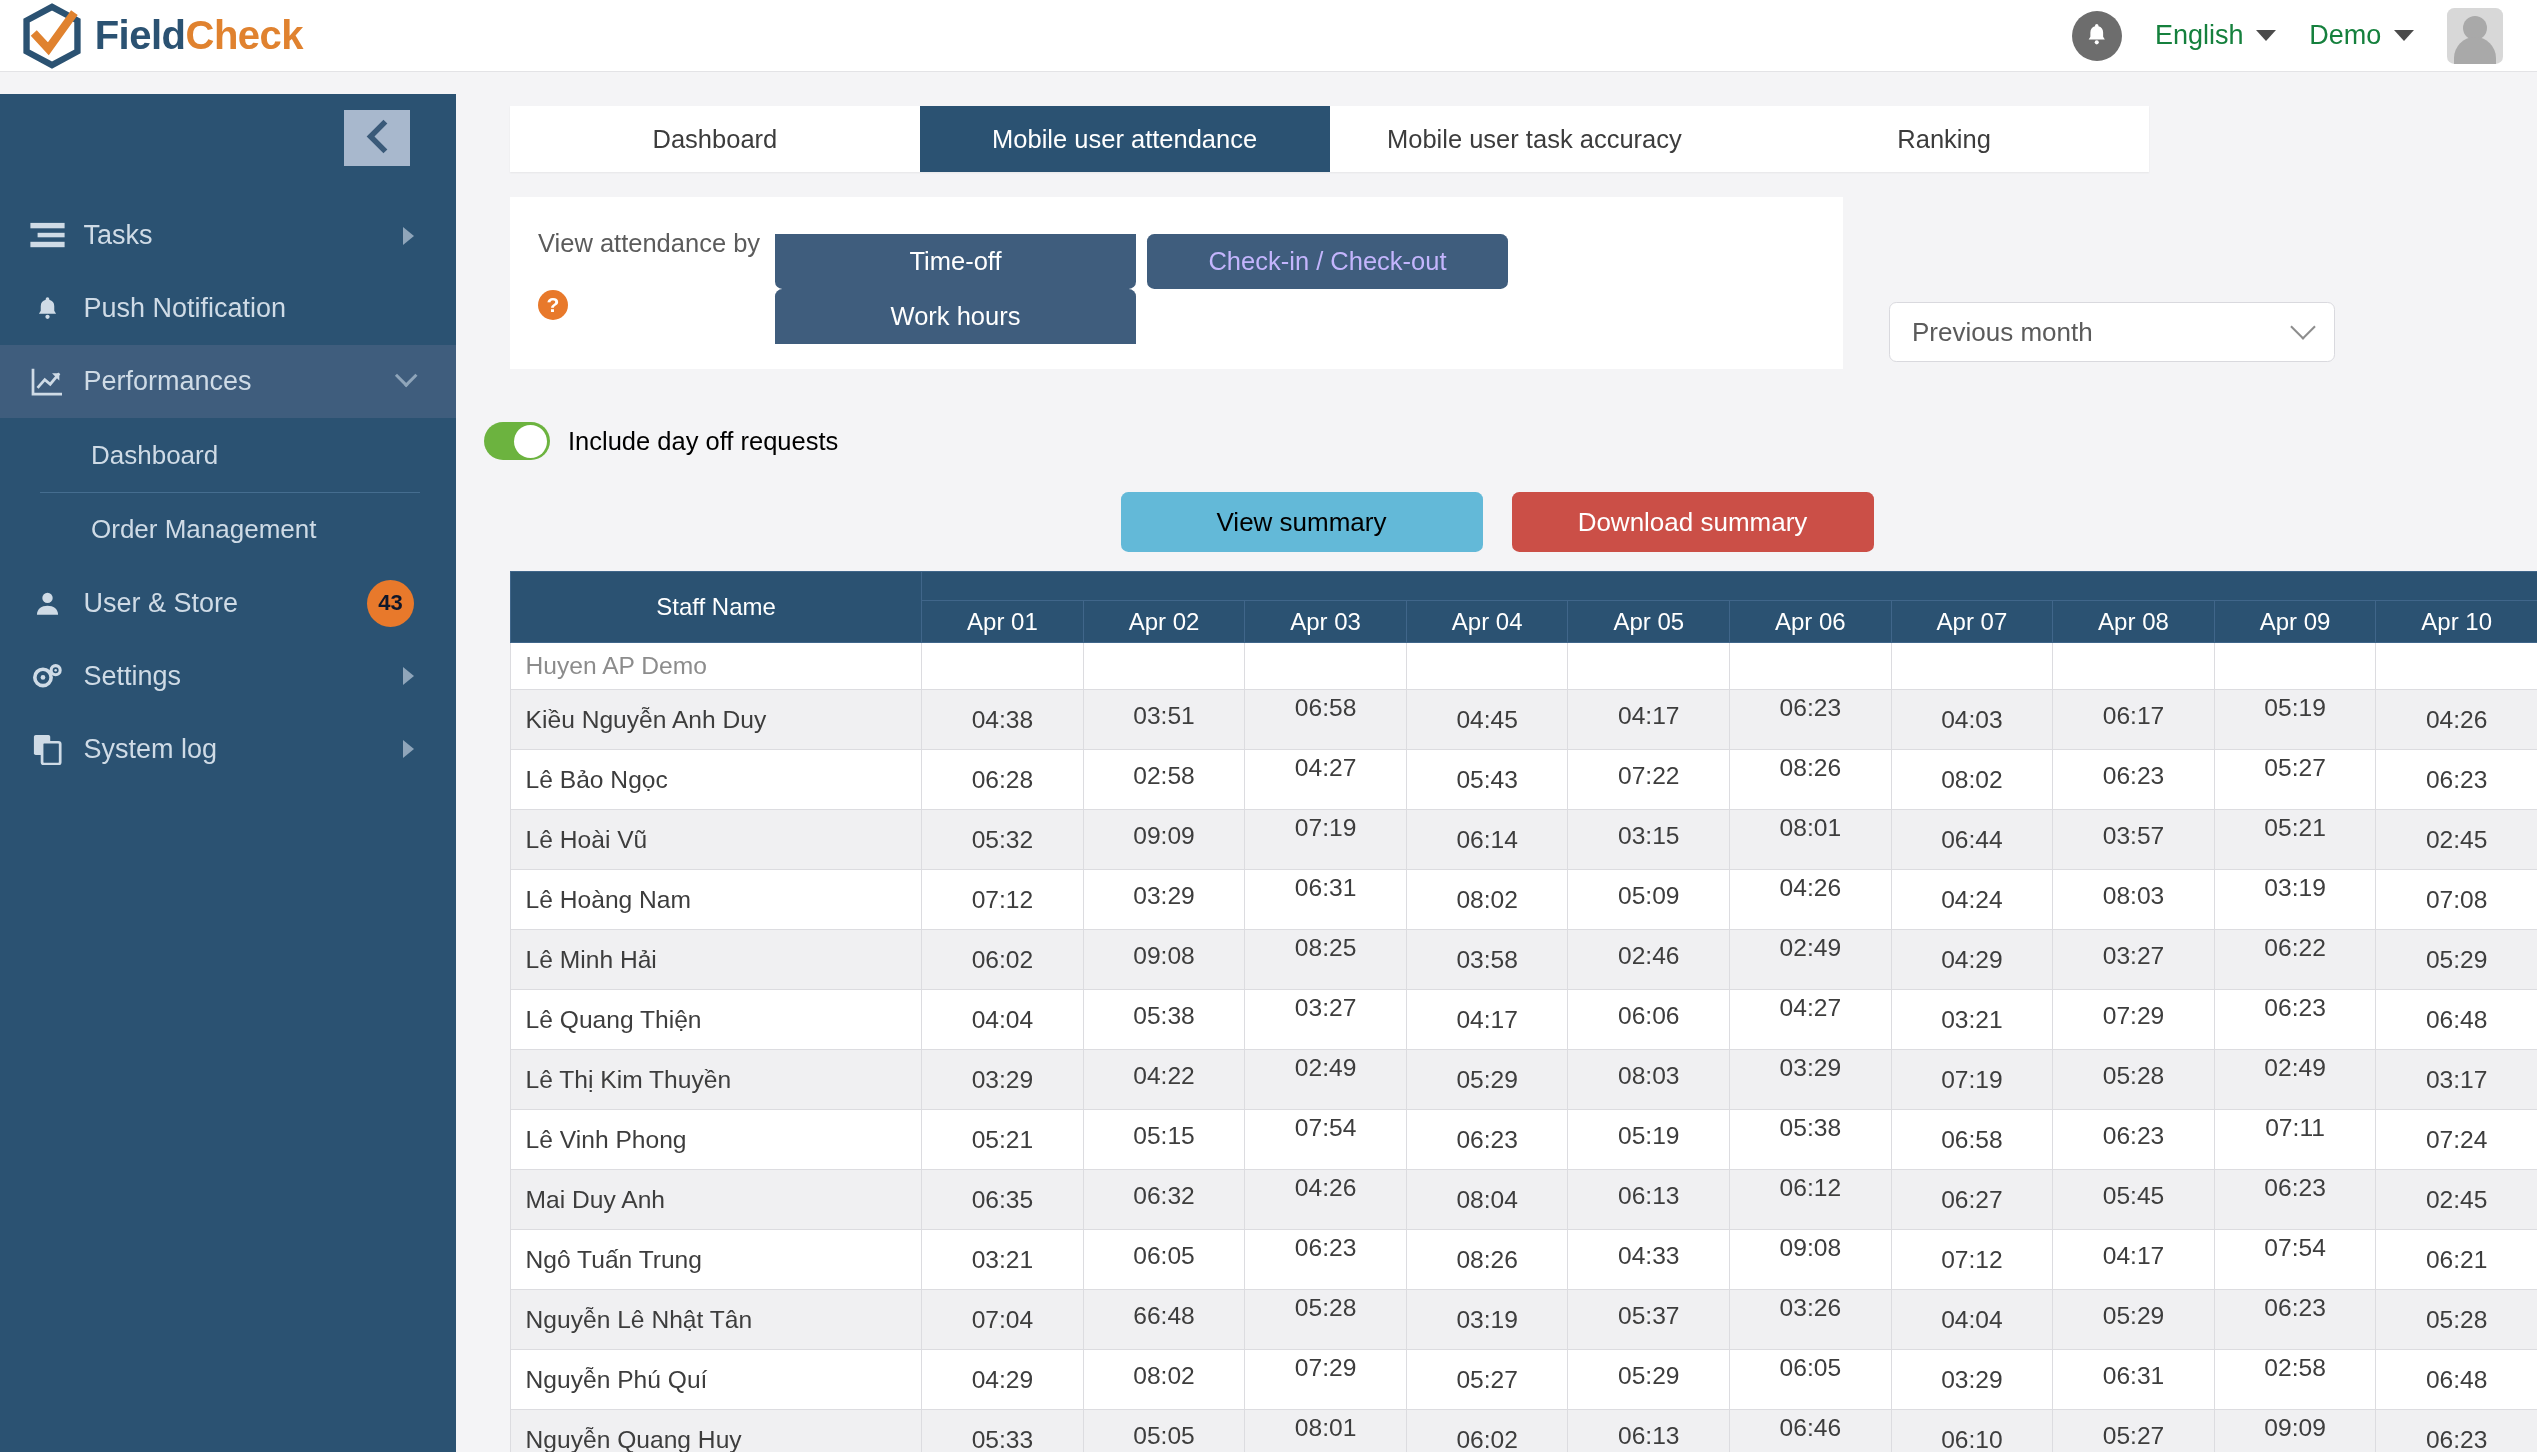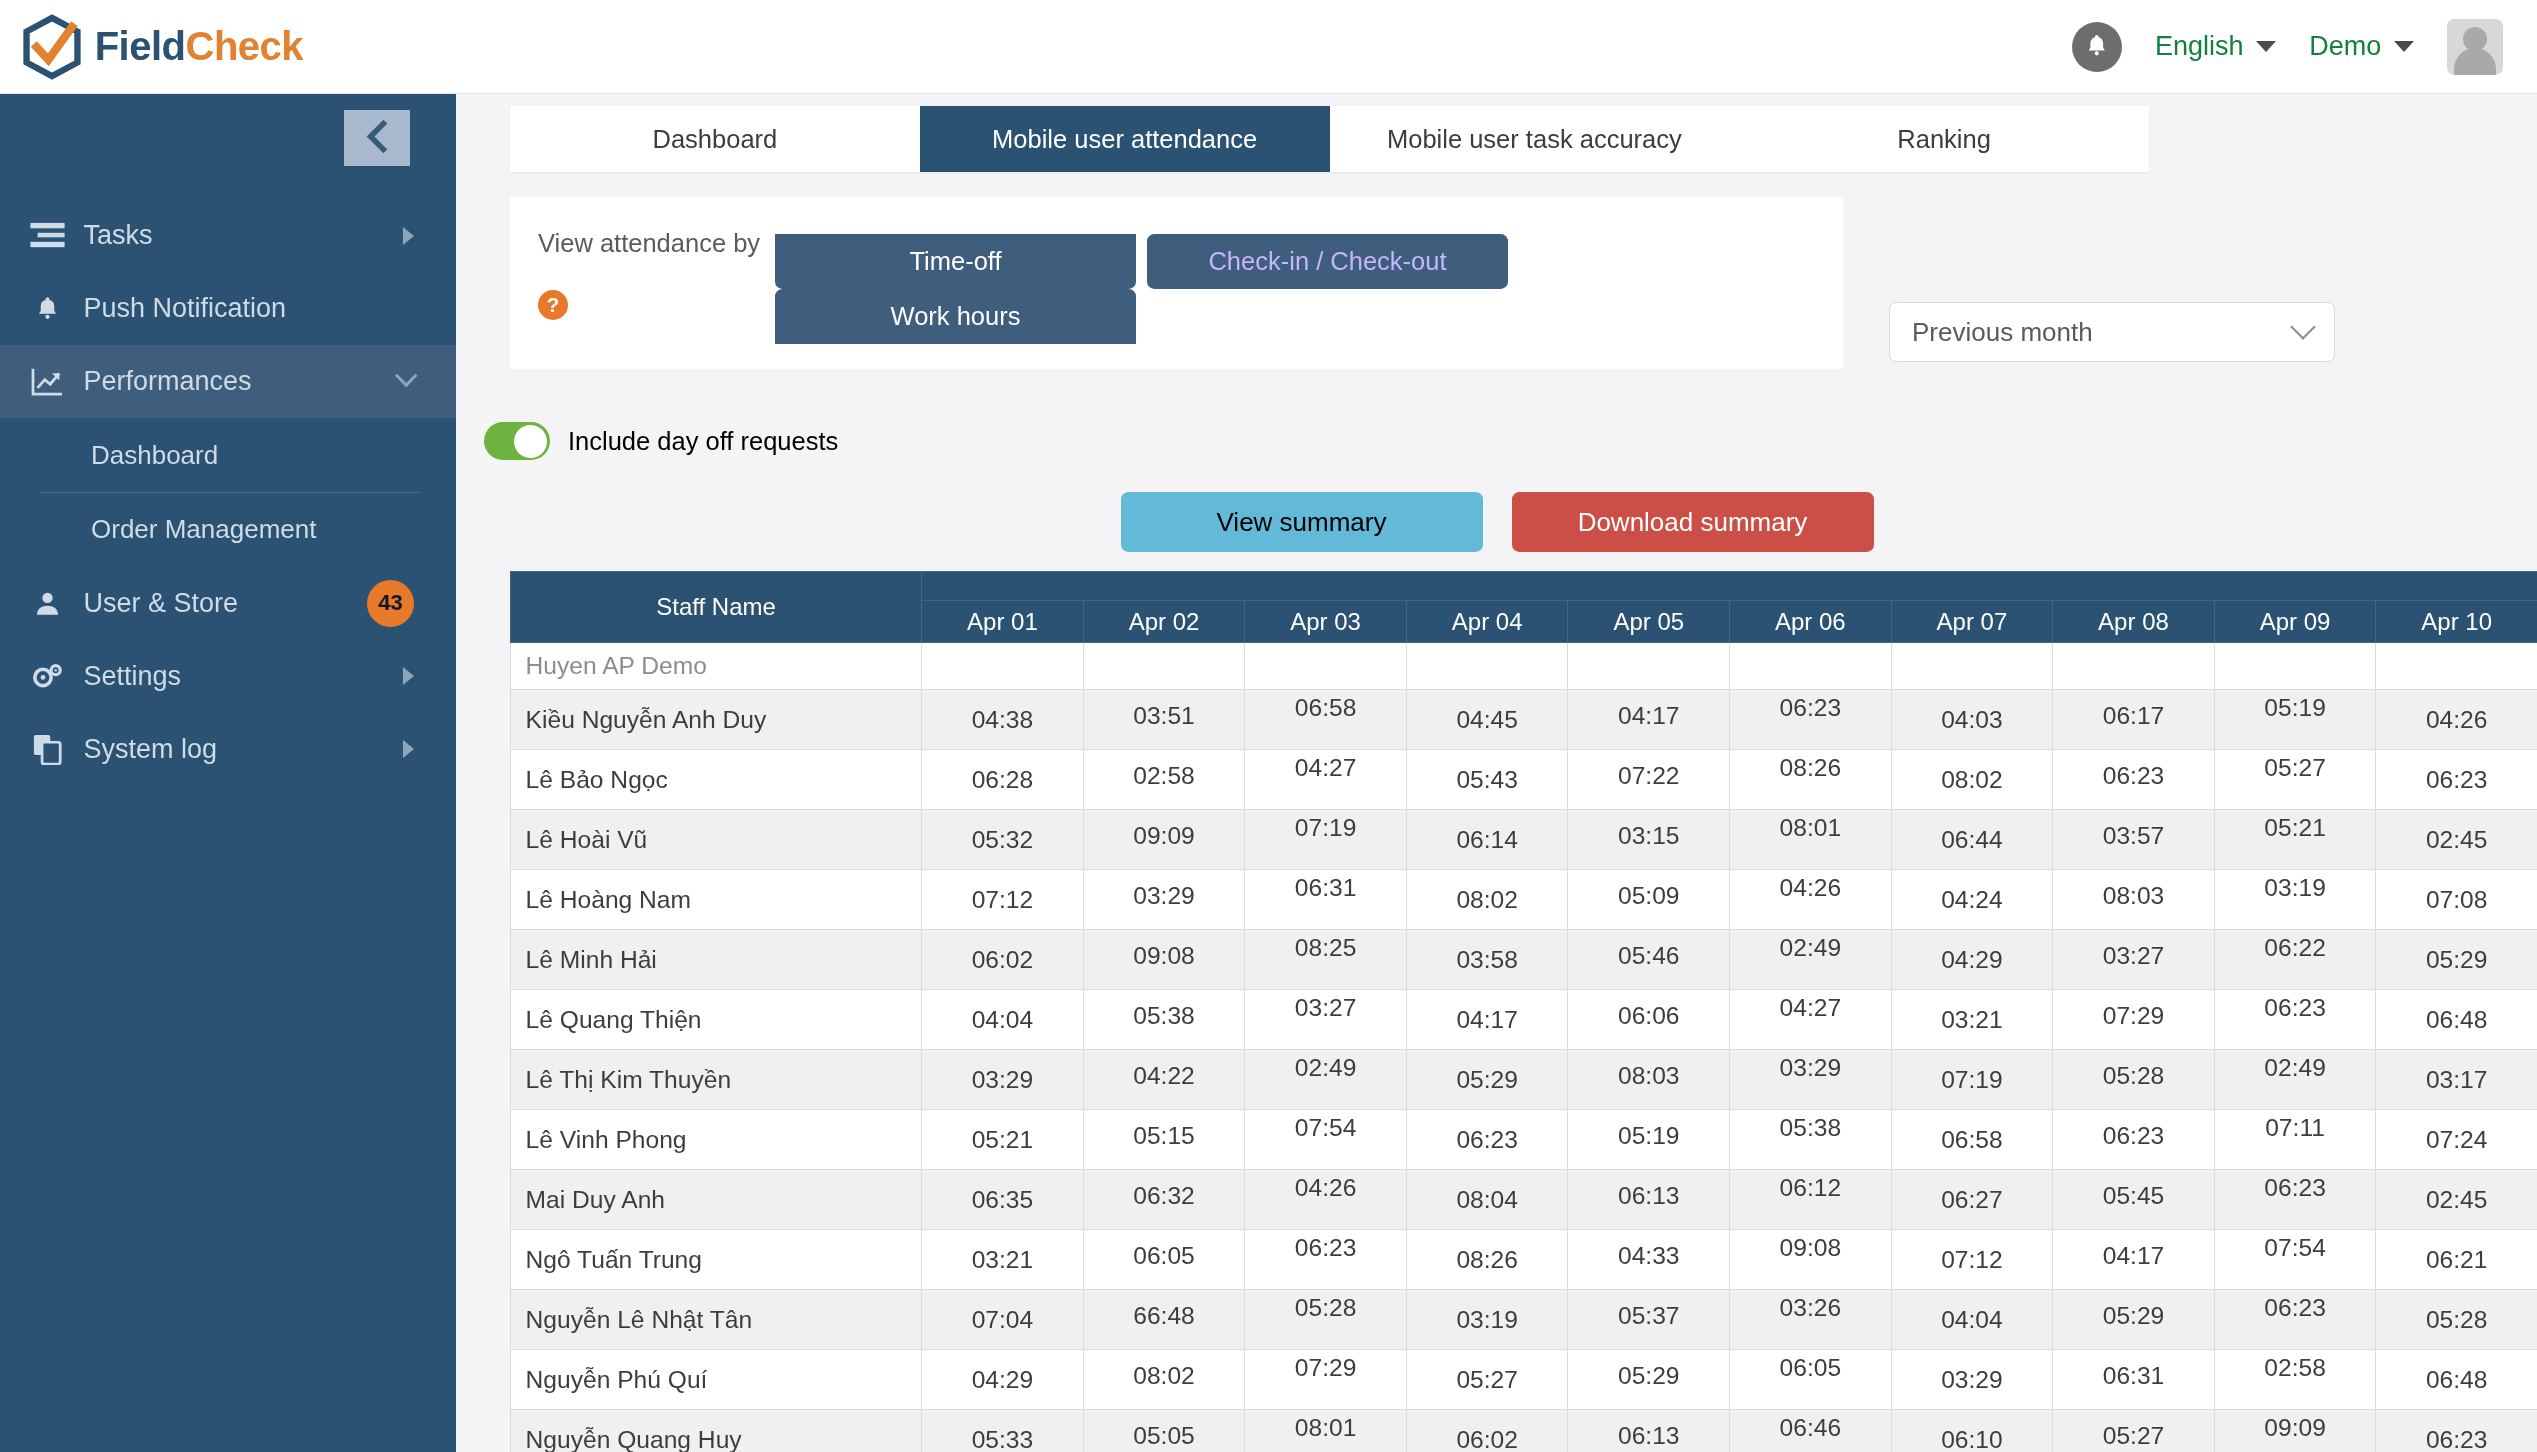--- a/index.html
+++ b/index.html
@@ -6,21 +6,21 @@
   html, body {
     width: 2538px; height: 1453px;
     font-family: "Liberation Sans", sans-serif;
     background: #f4f4f6;
     overflow: hidden;
   }
 
   
   .topbar {
     position: absolute; top: 0; left: 0;
-    width: 2538px; height: 94px;
+    width: 2538px; height: 72px;
     background: #ffffff;
     border-bottom: 0.9px solid #e3e3e6;
     display: flex; align-items: center;
     z-index: 40;
   }
   .logo-wrap { display: flex; align-items: center; margin-left: 22px; gap: 12.7px; }
   .logo-mark { width: 60px; height: 66px; }
   .logo-text { font-size: 40px; font-weight: bold; letter-spacing: -0.5px; }
   .logo-field { color: #2b5272; }
   .logo-check { color: #e0822f; }
@@ -506,21 +506,21 @@
             <td class="val v-dn">08:03</td>
             <td class="val v-up">03:19</td>
             <td class="val v-mid">07:08</td>
           </tr>
           <tr class="odd">
             <td class="name v-mid">Lê Minh Hải</td>
             <td class="val v-mid">06:02</td>
             <td class="val v-dn">09:08</td>
             <td class="val v-up">08:25</td>
             <td class="val v-mid">03:58</td>
-            <td class="val v-dn">05:46</td>
+            <td class="val v-dn">02:46</td>
             <td class="val v-up">02:49</td>
             <td class="val v-mid">04:29</td>
             <td class="val v-dn">03:27</td>
             <td class="val v-up">06:22</td>
             <td class="val v-mid">05:29</td>
           </tr>
           <tr class="even">
             <td class="name v-mid">Lê Quang Thiện</td>
             <td class="val v-mid">04:04</td>
             <td class="val v-dn">05:38</td>

